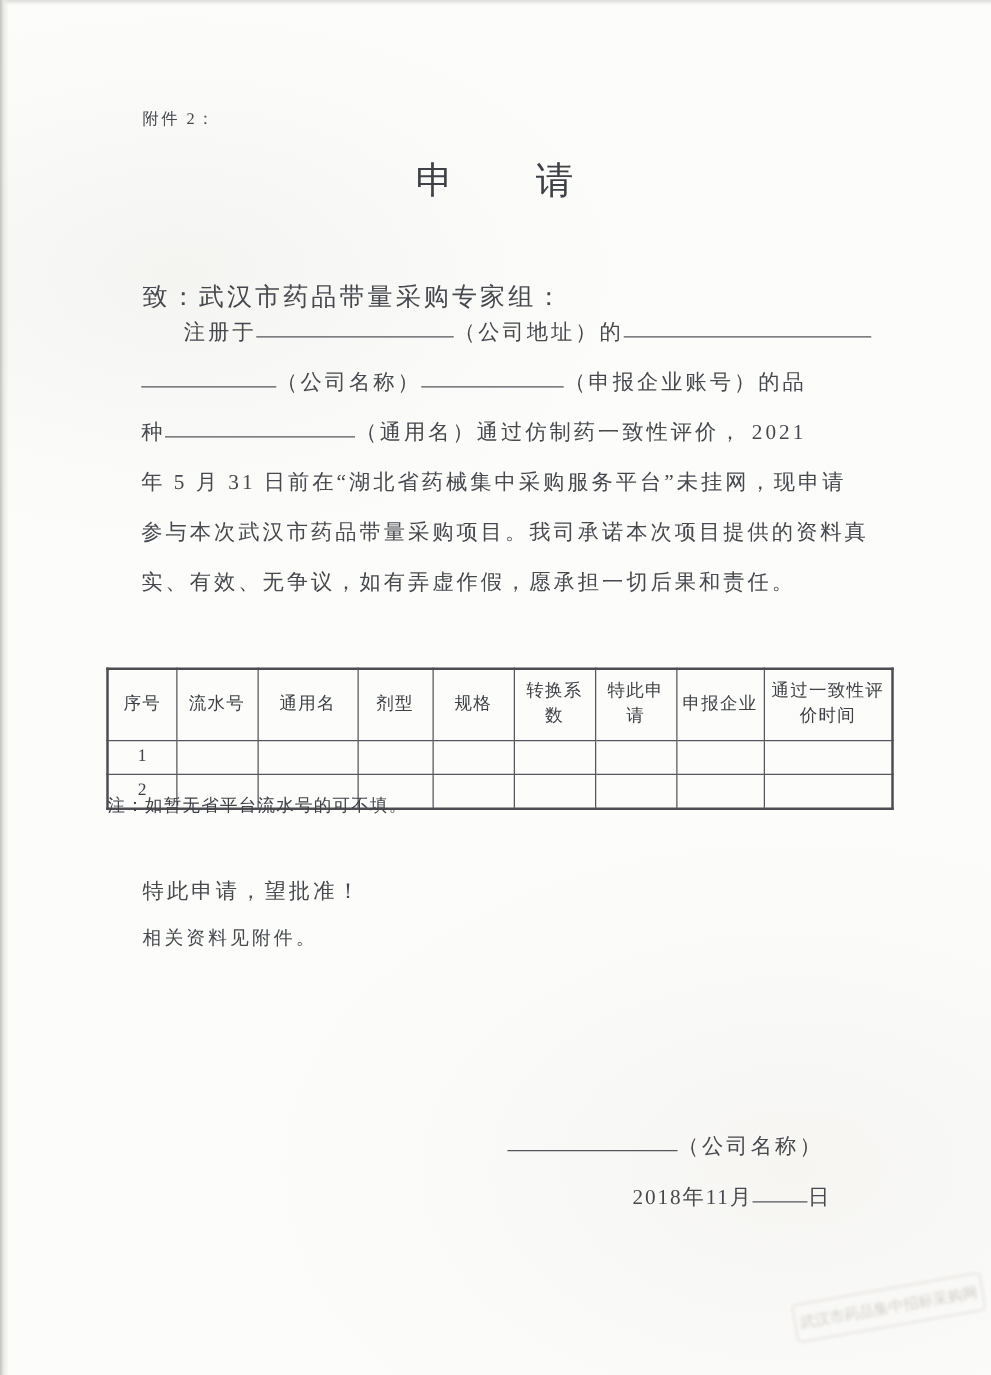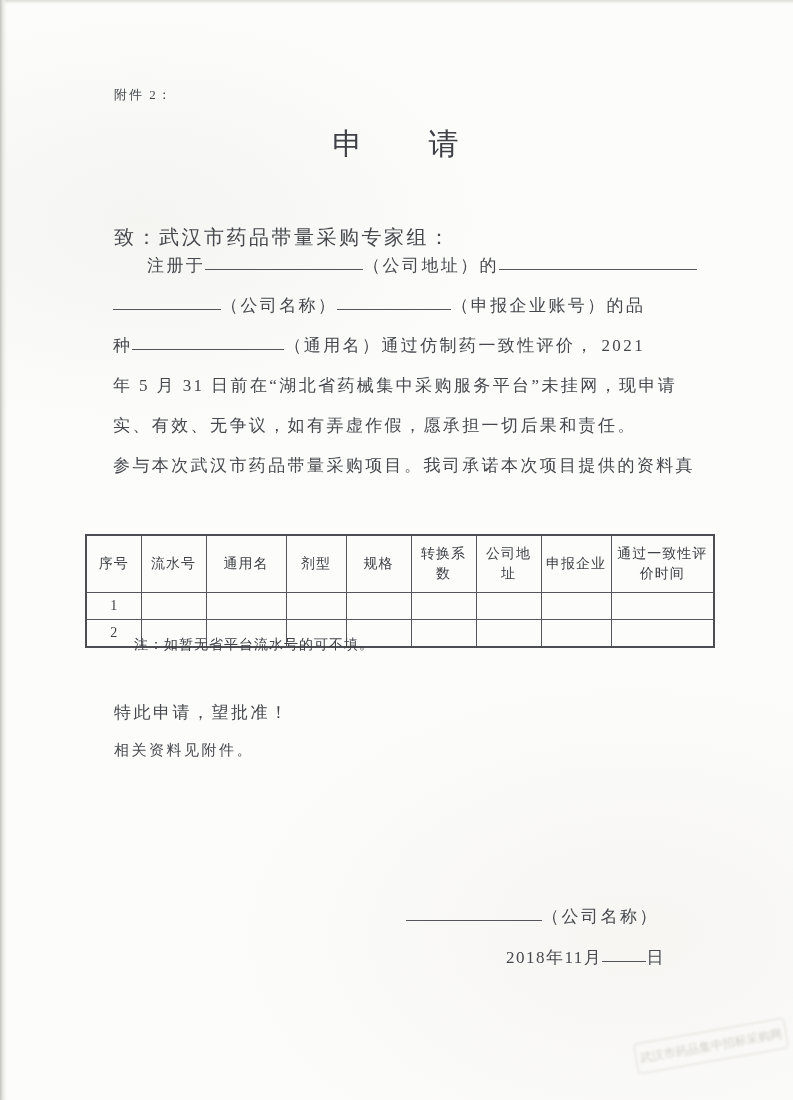--- a/index.html
+++ b/index.html
@@ -109,21 +109,20 @@
     font-size: 14px;
   }
   .table-note {
     position: absolute;
     left: 86px;
     top: 636px;
     font-size: 14px;
     letter-spacing: 1px;
     color: #3f4146;
     white-space: nowrap;
-    padding-left: 48px;
   }
   .closing-1 {
     position: absolute;
     left: 114px;
     top: 701px;
     font-size: 17px;
     letter-spacing: 2.5px;
     white-space: nowrap;
   }
   .closing-2 {
@@ -180,22 +179,22 @@
 
   <div class="doc-title">申　　请</div>
 
   <div class="salutation">致：武汉市药品带量采购专家组：</div>
 
   <div class="body-paragraph">
     <div class="body-line"><span class="indent"></span><span>注册于</span><span class="ul ul-l1a"></span><span>（公司地址）的</span><span class="ul ul-l1b"></span></div>
     <div class="body-line"><span class="ul ul-l2a"></span><span>（公司名称）</span><span class="ul ul-l2b"></span><span>（申报企业账号）的品</span></div>
     <div class="body-line"><span>种</span><span class="ul ul-l3a"></span><span>（通用名）通过仿制药一致性评价， 2021</span></div>
     <div class="body-line">年 5 月 31 日前在“湖北省药械集中采购服务平台”未挂网，现申请</div>
+    <div class="body-line">参与本次武汉市药品带量采购项目。我司承诺本次项目提供的资料真</div>
     <div class="body-line">实、有效、无争议，如有弄虚作假，愿承担一切后果和责任。</div>
-    <div class="body-line">参与本次武汉市药品带量采购项目。我司承诺本次项目提供的资料真</div>
   </div>
 
   <table class="product-table">
     <colgroup>
       <col style="width:55px">
       <col style="width:65px">
       <col style="width:80px">
       <col style="width:60px">
       <col style="width:65px">
       <col style="width:65px">
@@ -204,21 +203,21 @@
       <col style="width:103px">
     </colgroup>
     <thead>
       <tr>
         <th>序号</th>
         <th>流水号</th>
         <th>通用名</th>
         <th>剂型</th>
         <th>规格</th>
         <th>转换系数</th>
-        <th>公司地址</th>
+        <th>特此申请</th>
         <th>申报企业</th>
         <th>通过一致性评价时间</th>
       </tr>
     </thead>
     <tbody>
       <tr>
         <td>1</td>
         <td></td>
         <td></td>
         <td></td>

